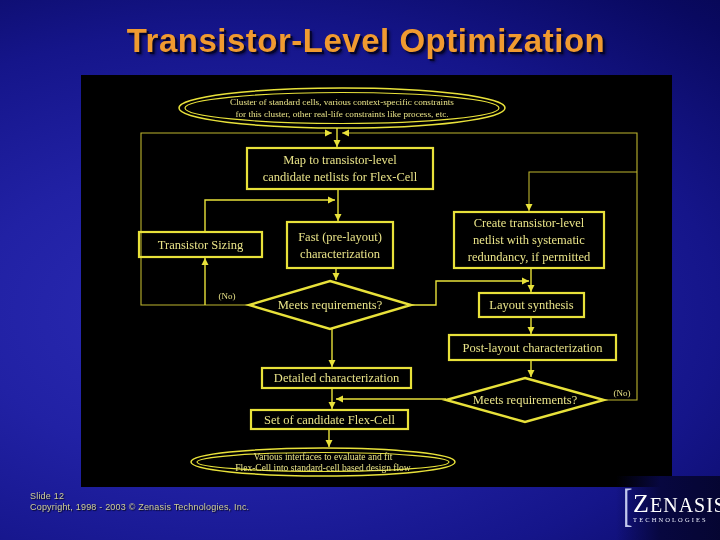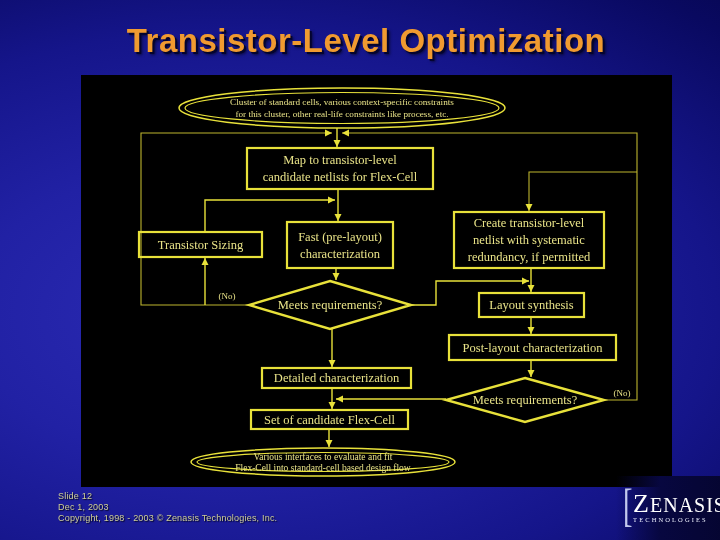--- a/index.html
+++ b/index.html
@@ -13,21 +13,21 @@
     position:absolute;top:22px;left:0;width:100%;text-align:center;
     font-family:"Liberation Sans",sans-serif;font-weight:bold;font-size:33px;letter-spacing:.5px;
     text-shadow:2px 2px 0 #04042e, 3px 3px 3px rgba(0,0,0,.55);
   }
   .diagram-panel{
     position:absolute;left:62px;top:75px;width:591px;height:412px;background:#000;margin-left:19px;
   }
   .diagram-panel svg{display:block;width:591px;height:412px;}
   .footer{
     position:absolute;left:30px;top:491px;font-size:9px;line-height:11px;
-    text-shadow:1px 1px 1px rgba(0,0,10,.8);letter-spacing:.2px;margin-left:28px;
+    text-shadow:1px 1px 1px rgba(0,0,10,.8);letter-spacing:.2px;
   }
   .logo{
     position:absolute;right:0;bottom:0;width:116px;height:64px;
     background:linear-gradient(90deg, rgba(4,4,50,0) 0%, #070740 38%, #05052f 100%);
     display:flex;align-items:center;justify-content:flex-end;padding-right:6px;box-sizing:border-box;
   }
   .logo-bracket{
     font-family:"Liberation Serif",serif;font-size:46px;line-height:40px;color:#c3c9ee;
     transform:scaleX(.62);margin-right:-2px;margin-top:-4px;font-weight:400;
   }
@@ -166,21 +166,20 @@
           <ellipse cx="242" cy="387" rx="126" ry="9.5" fill="none" stroke="#e8e13a" stroke-width="1.2"></ellipse>
           <text x="242" text-anchor="middle" fill="#e9e388" font-size="9.5"><tspan x="242" y="384.575">Various interfaces to evaluate and fit</tspan><tspan x="242" y="396.075">Flex-Cell into standard-cell based design flow</tspan></text>
         </g>
         <text x="146" y="224" text-anchor="middle" fill="#e9e388" font-size="9">(No)</text>
         <text x="541" y="321" text-anchor="middle" fill="#e9e388" font-size="9">(No)</text>
       </svg>
   </div>
 
   <div class="footer" style="color: rgb(207, 207, 150);">
     <div>Slide 12</div>
-    <div>Dec 1, 2003</div>
     <div>Copyright, 1998 - 2003 © Zenasis Technologies, Inc.</div>
   </div>
 
   <div class="logo">
     <span class="logo-bracket">[</span>
     <span class="logo-text">
       <span class="logo-company">ZENASIS</span>
       <span class="logo-division">TECHNOLOGIES</span>
     </span>
   </div>

